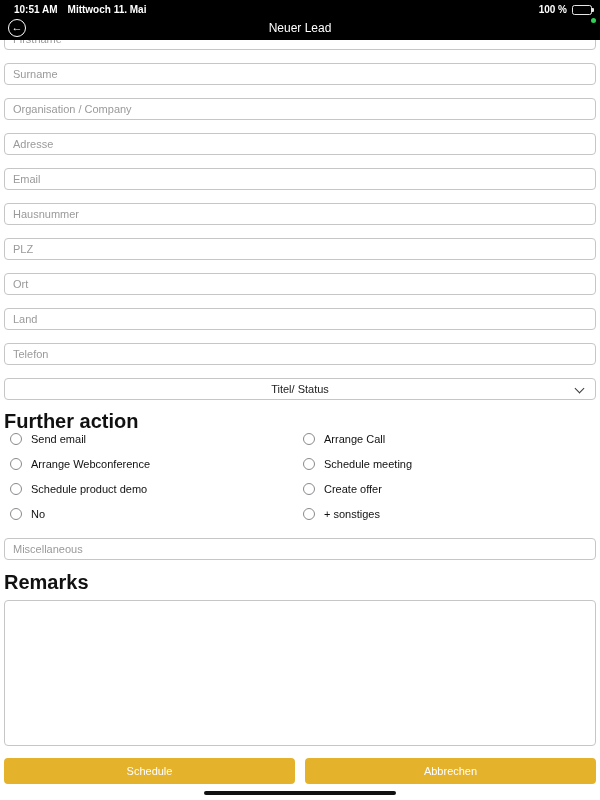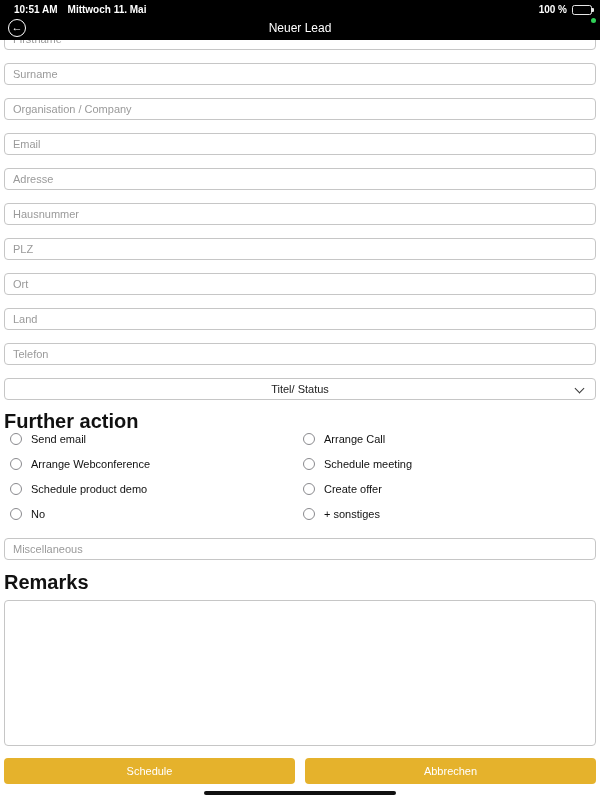--- a/index.html
+++ b/index.html
@@ -222,22 +222,22 @@
       <span>←</span>
     </div>
     <div class="nav-title">Neuer Lead</div>
   </div>
 
   <div class="content">
 
     <input class="field clipped" type="text" placeholder="Firstname" style="">
     <input class="field" type="text" placeholder="Surname" style="">
     <input class="field" type="text" placeholder="Organisation / Company" style="">
+    <input class="field" type="text" placeholder="Adresse" style="">
     <input class="field" type="text" placeholder="Email" style="">
-    <input class="field" type="text" placeholder="Adresse" style="">
     <input class="field" type="text" placeholder="Hausnummer" style="">
     <input class="field" type="text" placeholder="PLZ" style="">
     <input class="field" type="text" placeholder="Ort" style="">
     <input class="field" type="text" placeholder="Land" style="">
     <input class="field" type="text" placeholder="Telefon" style="">
 
     <div class="select-row">
       <span>Titel/ Status</span>
       <span class="chevron"></span>
     </div>

